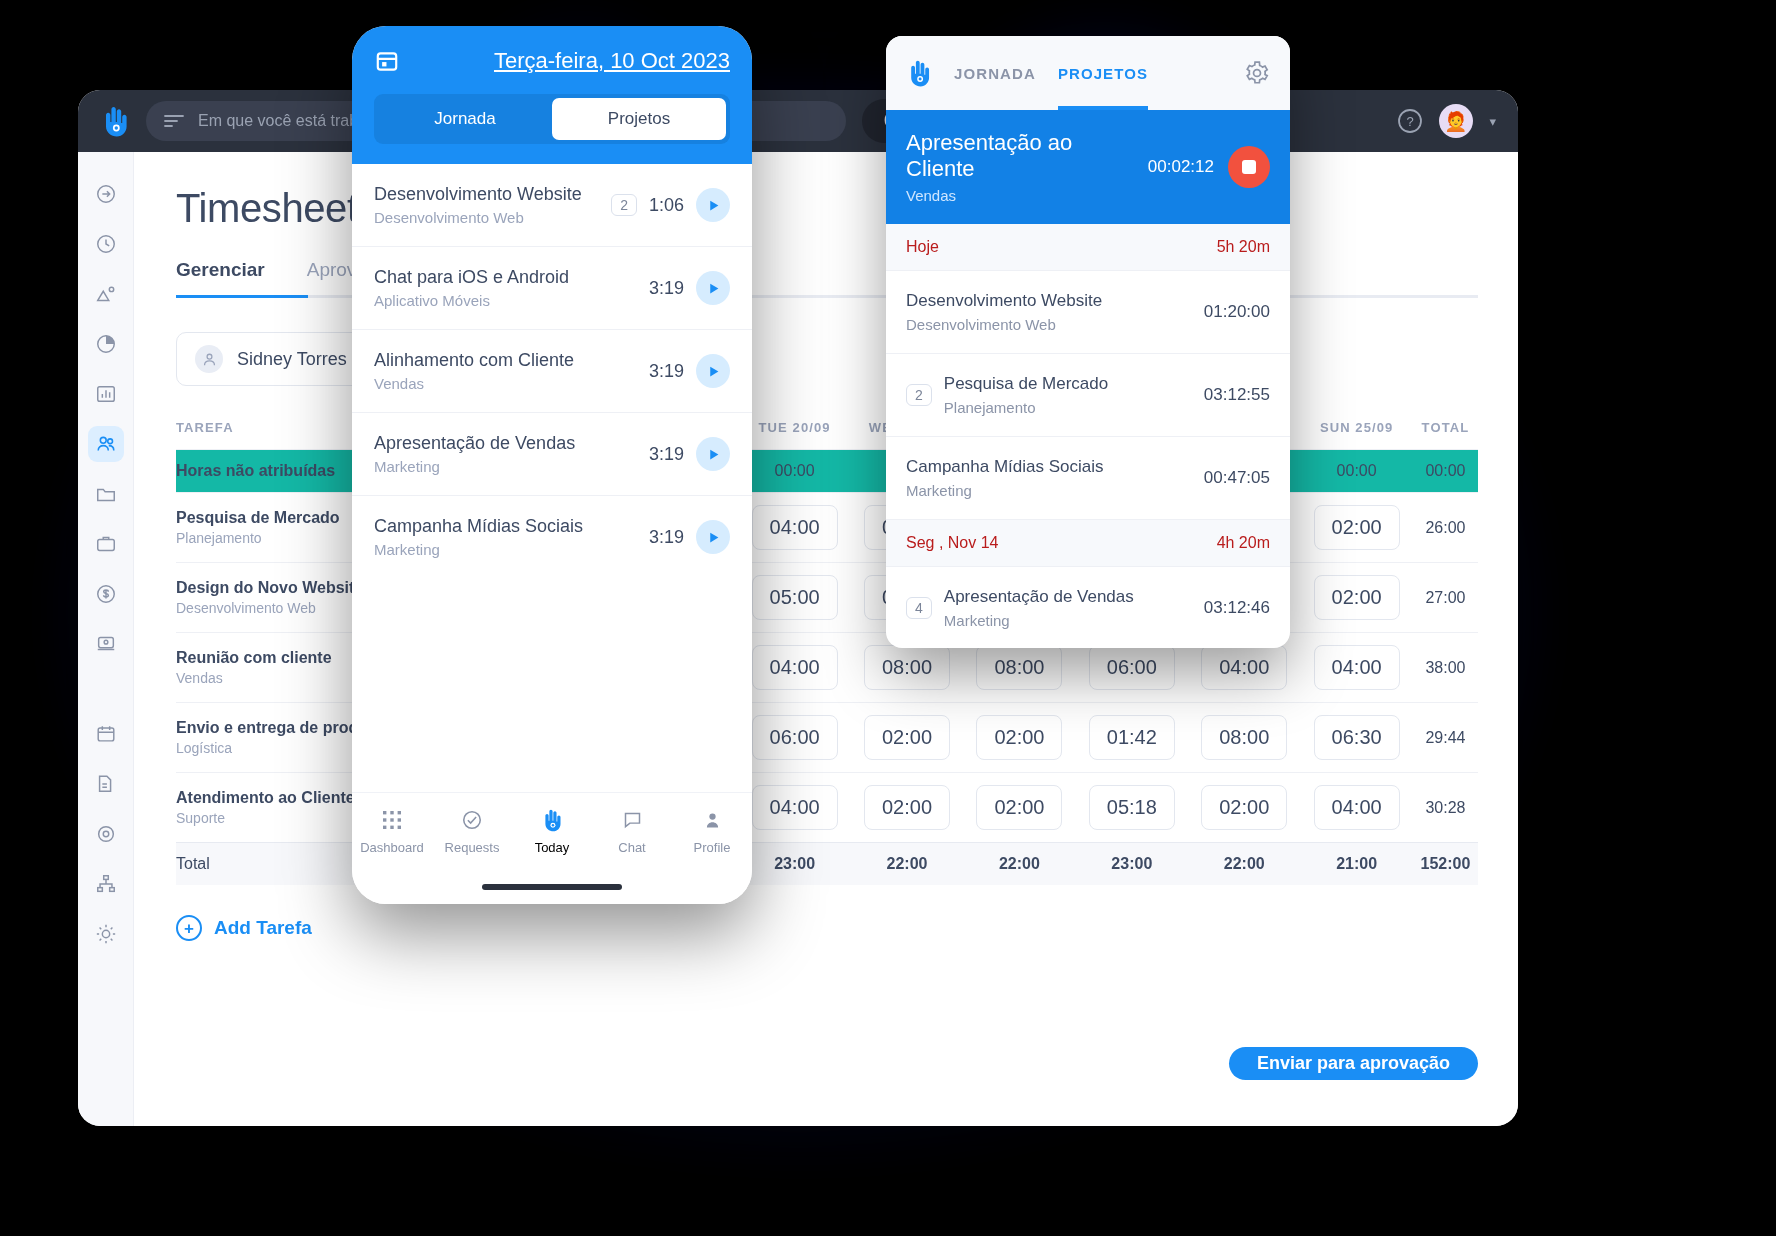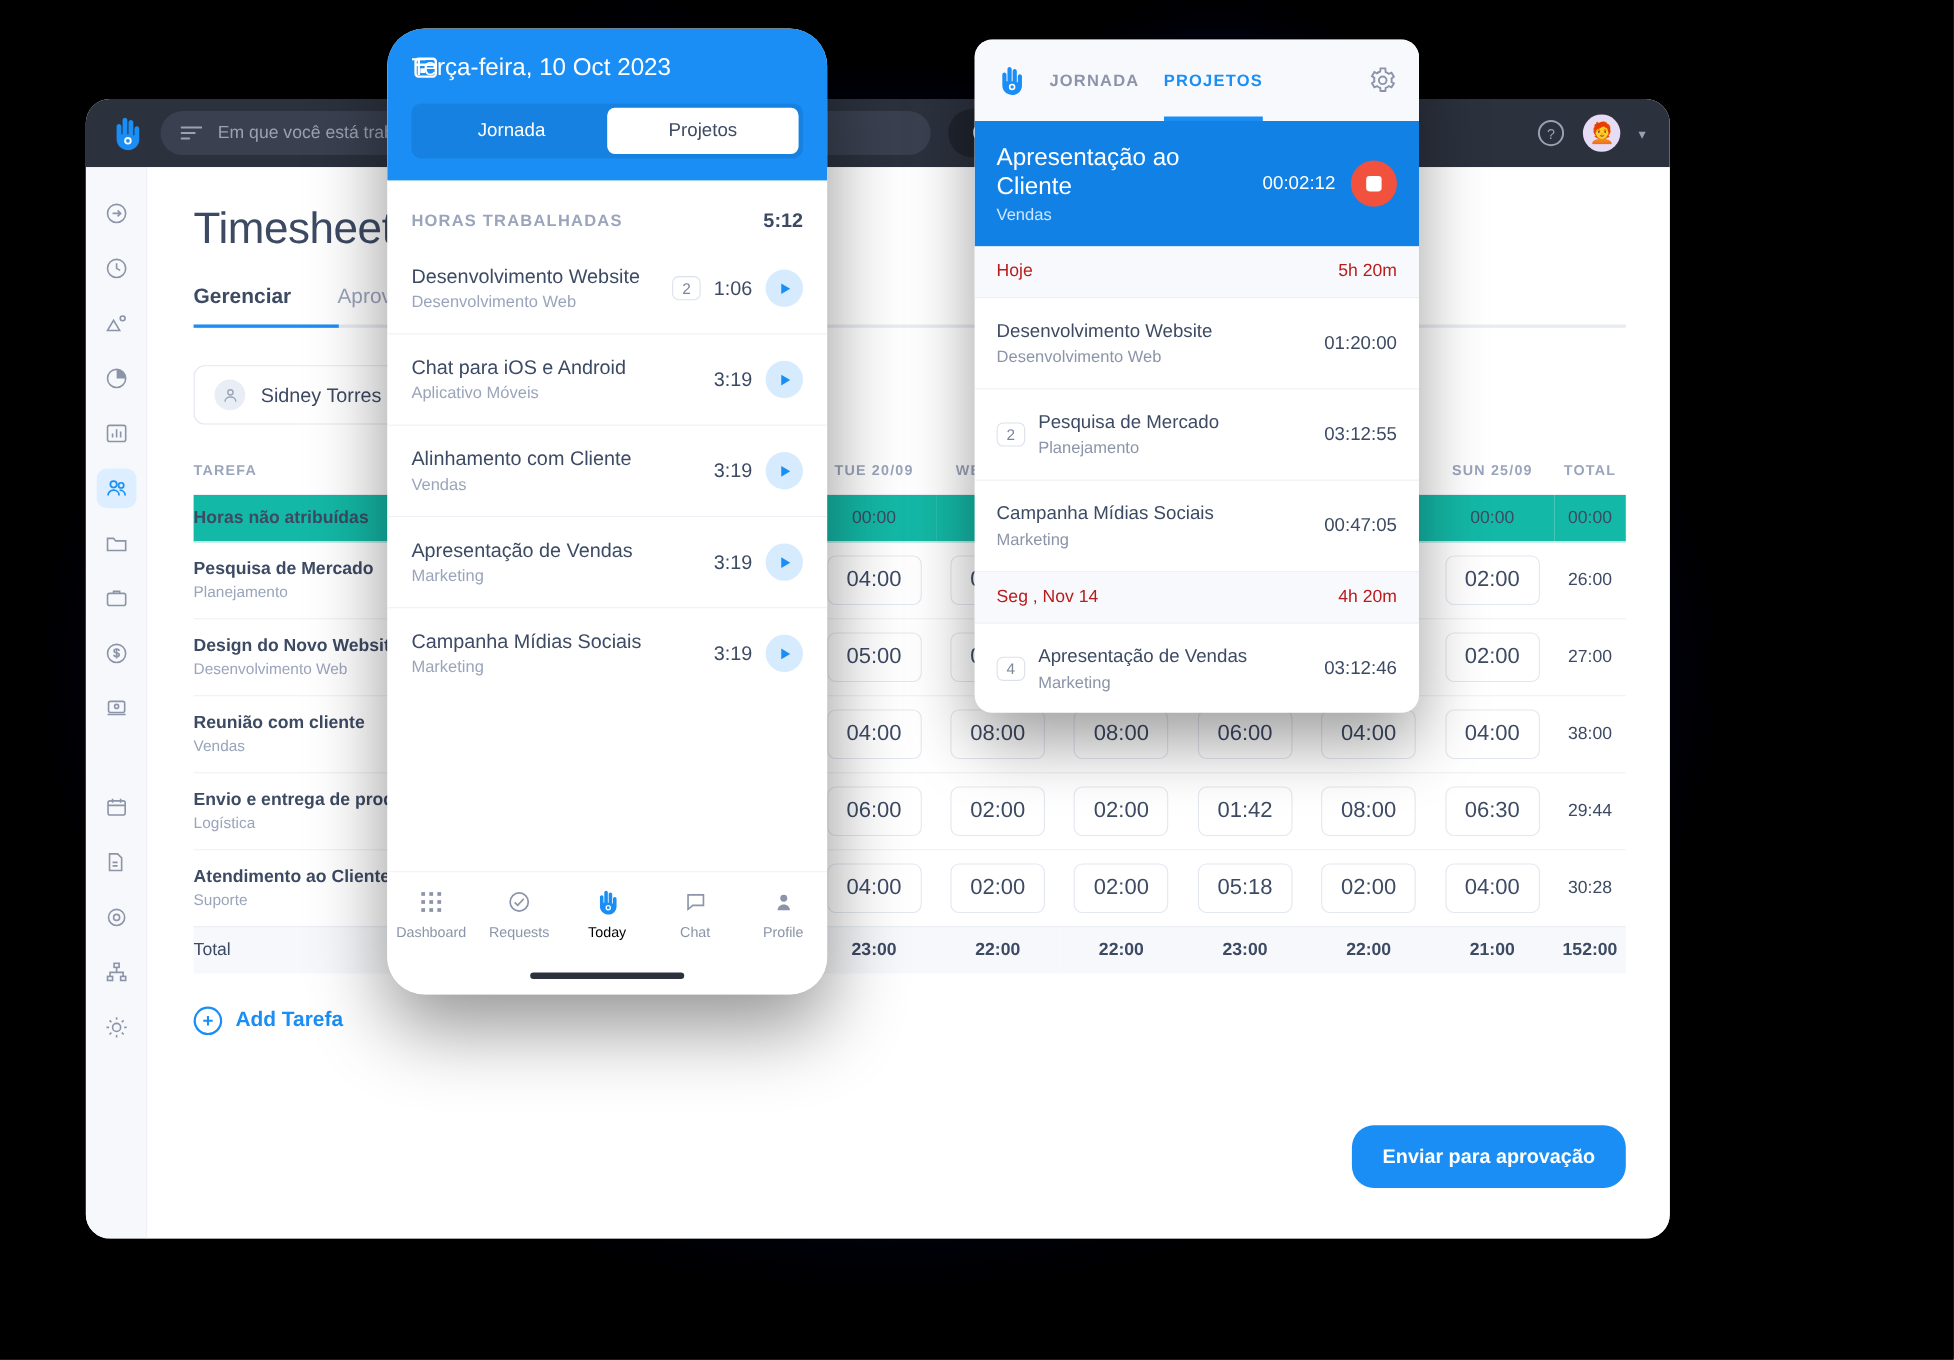--- a/index.html
+++ b/index.html
@@ -102,34 +102,34 @@
   }
   .plaintime { font-size:16px; color:#3d4a63; }
   tr.unassigned td { background:#14b8a6; }
   tr.totalrow td { background:#f7f8fb; border-top:1px solid #e7eaf1; font-size:16px; color:#3d4a63; font-weight:700;}
   tr.totalrow td.lbl { font-weight:400; }
 
   .addtask { margin-top: 30px; display:flex; align-items:center; gap:12px; color:#1a8ef5; font-size:19px; font-weight:700;}
   .plus-circle { width:26px;height:26px;border-radius:50%;border:2px solid #1a8ef5; display:flex;align-items:center;justify-content:center; font-size:17px; line-height:1;}
   .submit-btn {
     position:absolute; right:40px; bottom:46px; background:#1a8ef5; color:#fff;
-    border:0; border-radius:20px; padding:18px 28px; font-size:18px; font-weight:700;
+    border:0; border-radius:20px; padding:6px 28px; font-size:18px; font-weight:700;
     font-family:inherit; cursor:pointer;
   }
 
   
   .phone {
     position:absolute; left:352px; top:26px; width:400px; height:878px;
     background:#fff; border-radius:34px; overflow:hidden;
     box-shadow: 0 30px 70px rgba(0,0,0,.42);
   }
   .ph-head { background:#1a8ef5; padding:22px 22px 20px; }
   .ph-head-top { display:flex; align-items:center; }
   .cal-ico { width:26px; height:26px; }
-  .ph-date { flex:1; text-align:left; color:#fff; font-size:22px; margin-left:-26px; }
+  .ph-date { flex:1; text-align:right; color:#fff; font-size:22px; margin-left:-26px;text-decoration:underline; }
   .seg {
     margin-top:20px; background:#1681e0; border-radius:9px; display:flex; padding:4px;
   }
   .seg div { flex:1; text-align:center; padding:11px 0; border-radius:7px; font-size:17px; color:#fff; }
   .seg div.on { background:#fff; color:#3d4a63; }
   .ph-sub { display:flex; align-items:center; padding:26px 22px 10px; }
   .ph-sub .l { font-size:15px; letter-spacing:1.1px; color:#9aa4bb; font-weight:700; flex:1; }
   .ph-sub .r { font-size:18px; color:#3d4a63; font-weight:700; }
   .ph-item { display:flex; align-items:center; gap:12px; padding:20px 22px; border-top:1px solid #eef0f5; }
   .ph-item:first-of-type { border-top:0; }
@@ -516,24 +516,20 @@
             </svg>
         </span>
         <span class="ph-date">Terça-feira, 10 Oct 2023</span>
       </div>
       <div class="seg">
         <div>Jornada</div>
         <div class="on">Projetos</div>
       </div>
     </div>
 
-    <div class="ph-sub">
-      <span class="l">HORAS TRABALHADAS</span>
-      <span class="r">5:12</span>
-    </div>
 
     <div id="ph-list">
         <div class="ph-item">
           <div class="txt">
             <div class="nm">Desenvolvimento Website</div>
             <div class="pr">Desenvolvimento Web</div>
           </div>
           <span class="cntbadge">2</span>
           <span class="tm">1:06</span>
           <span class="play-blue">

